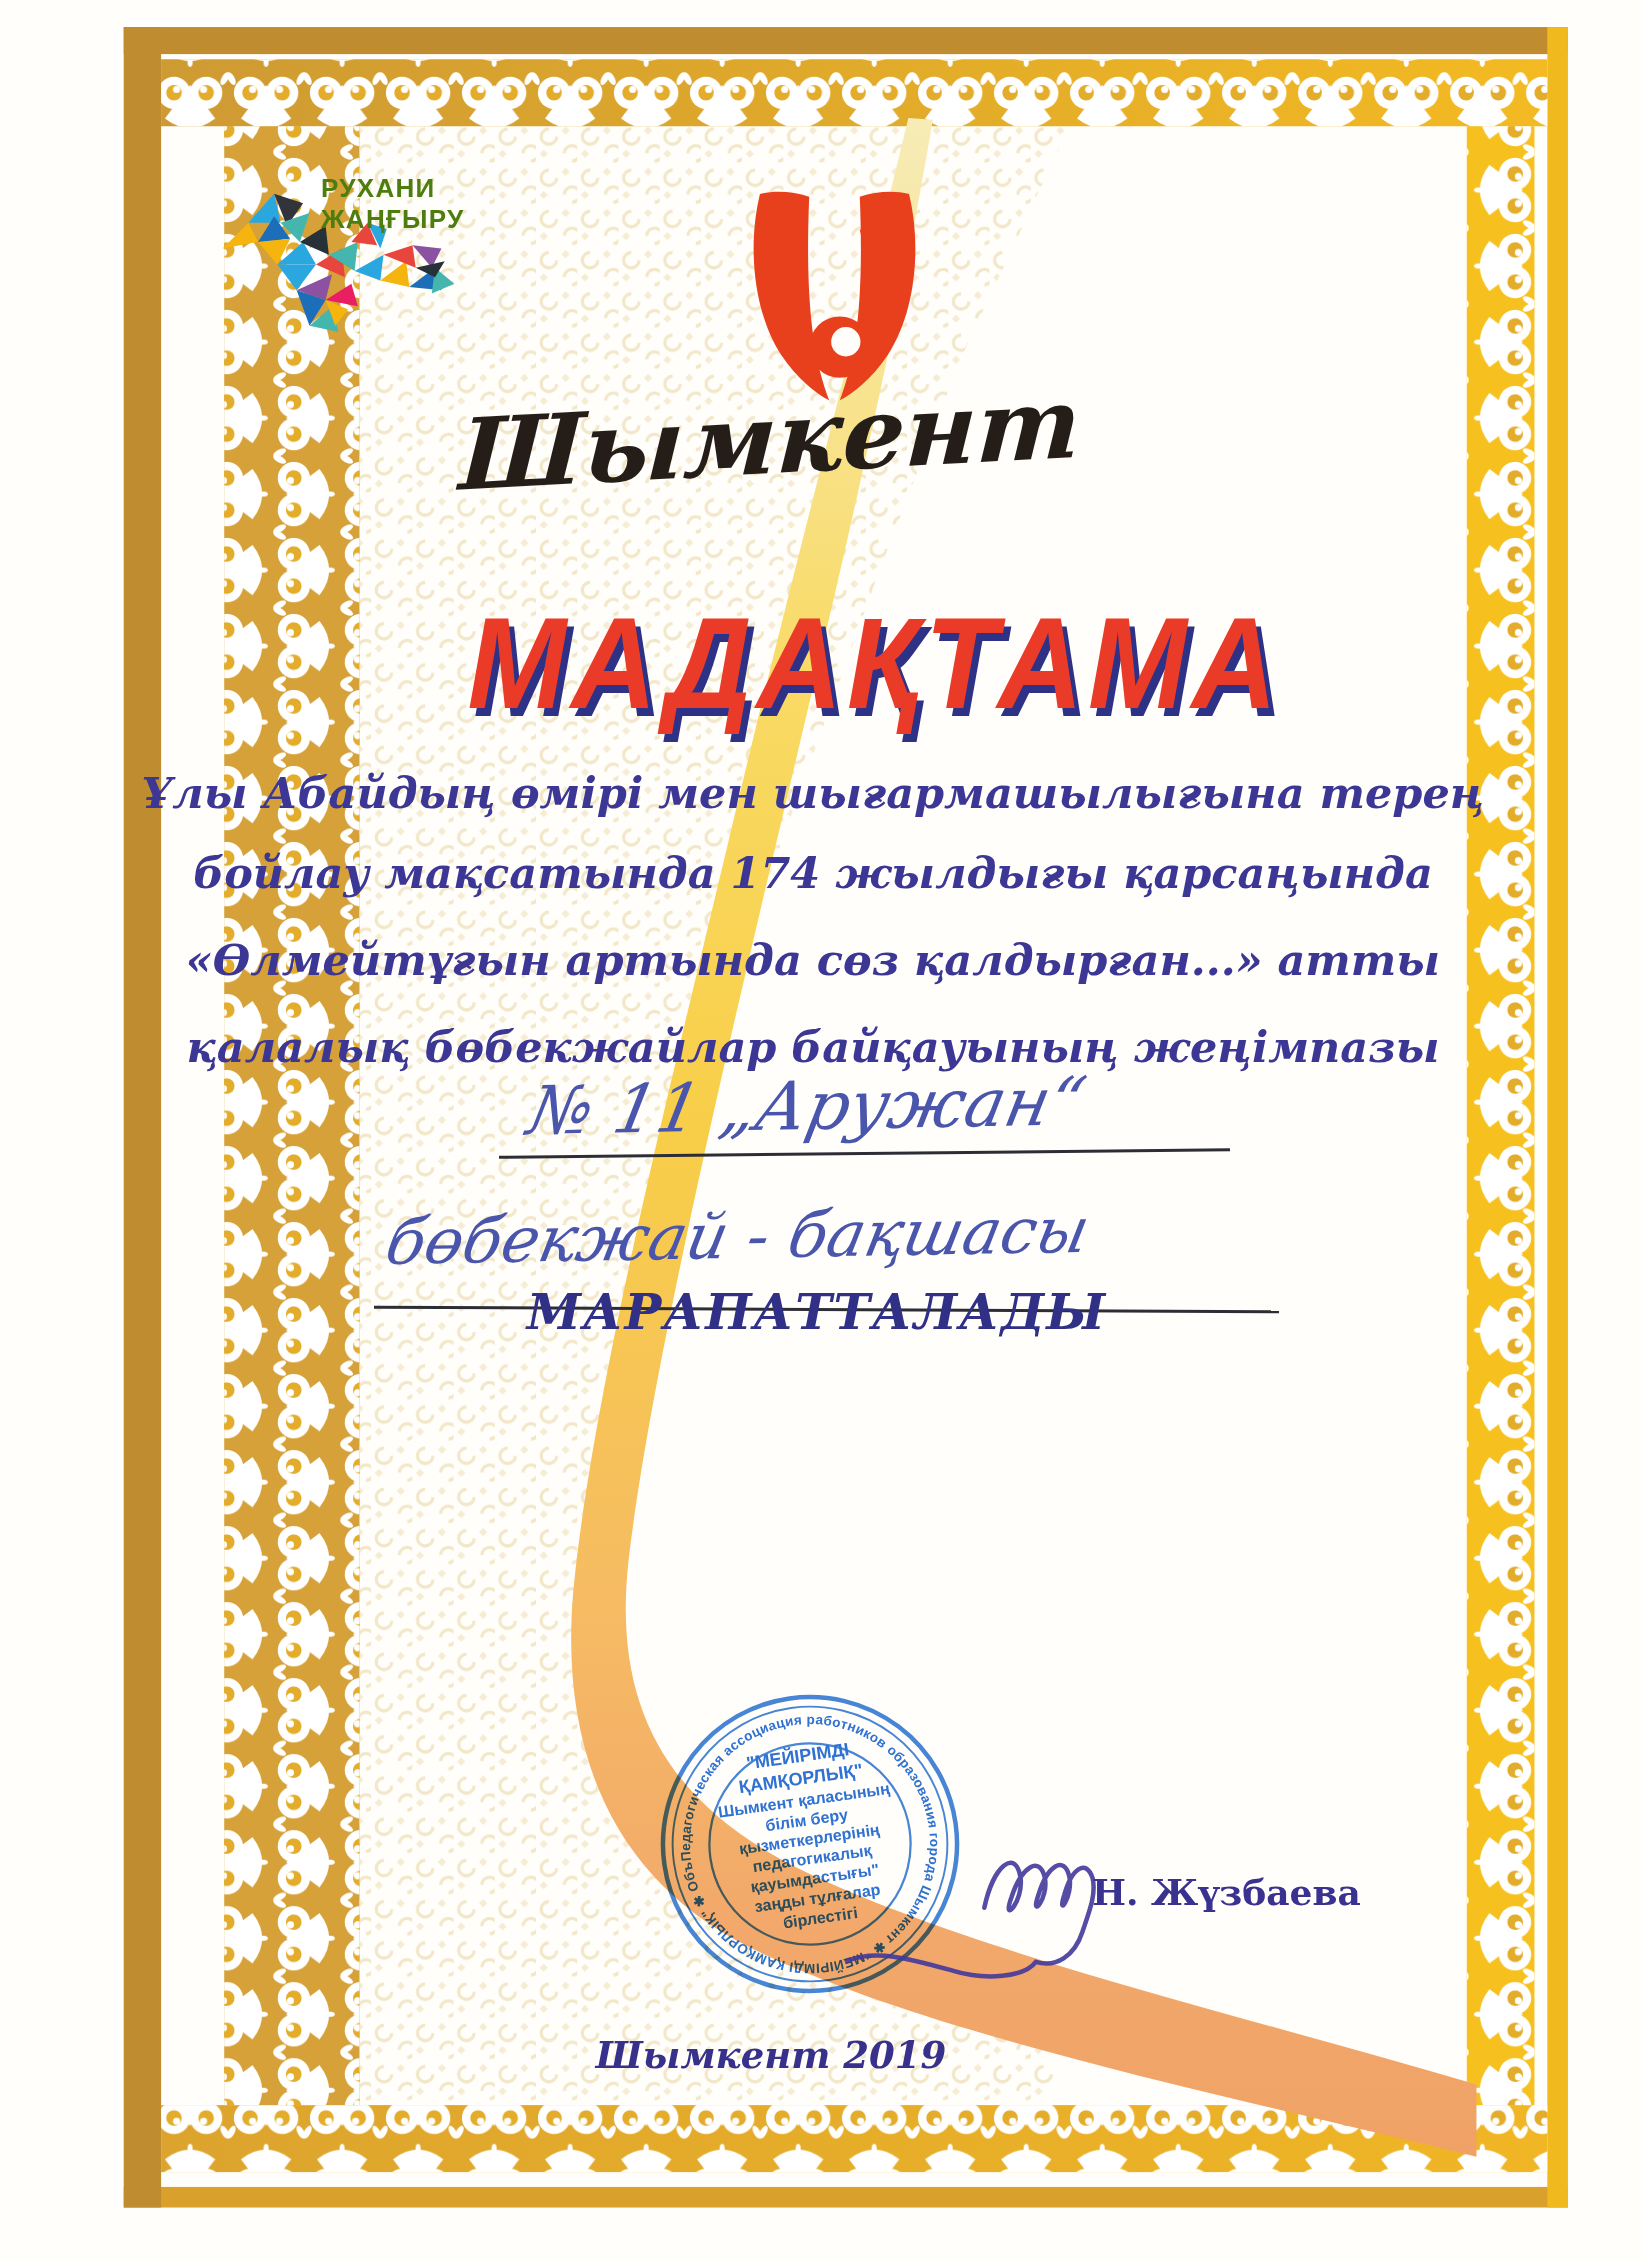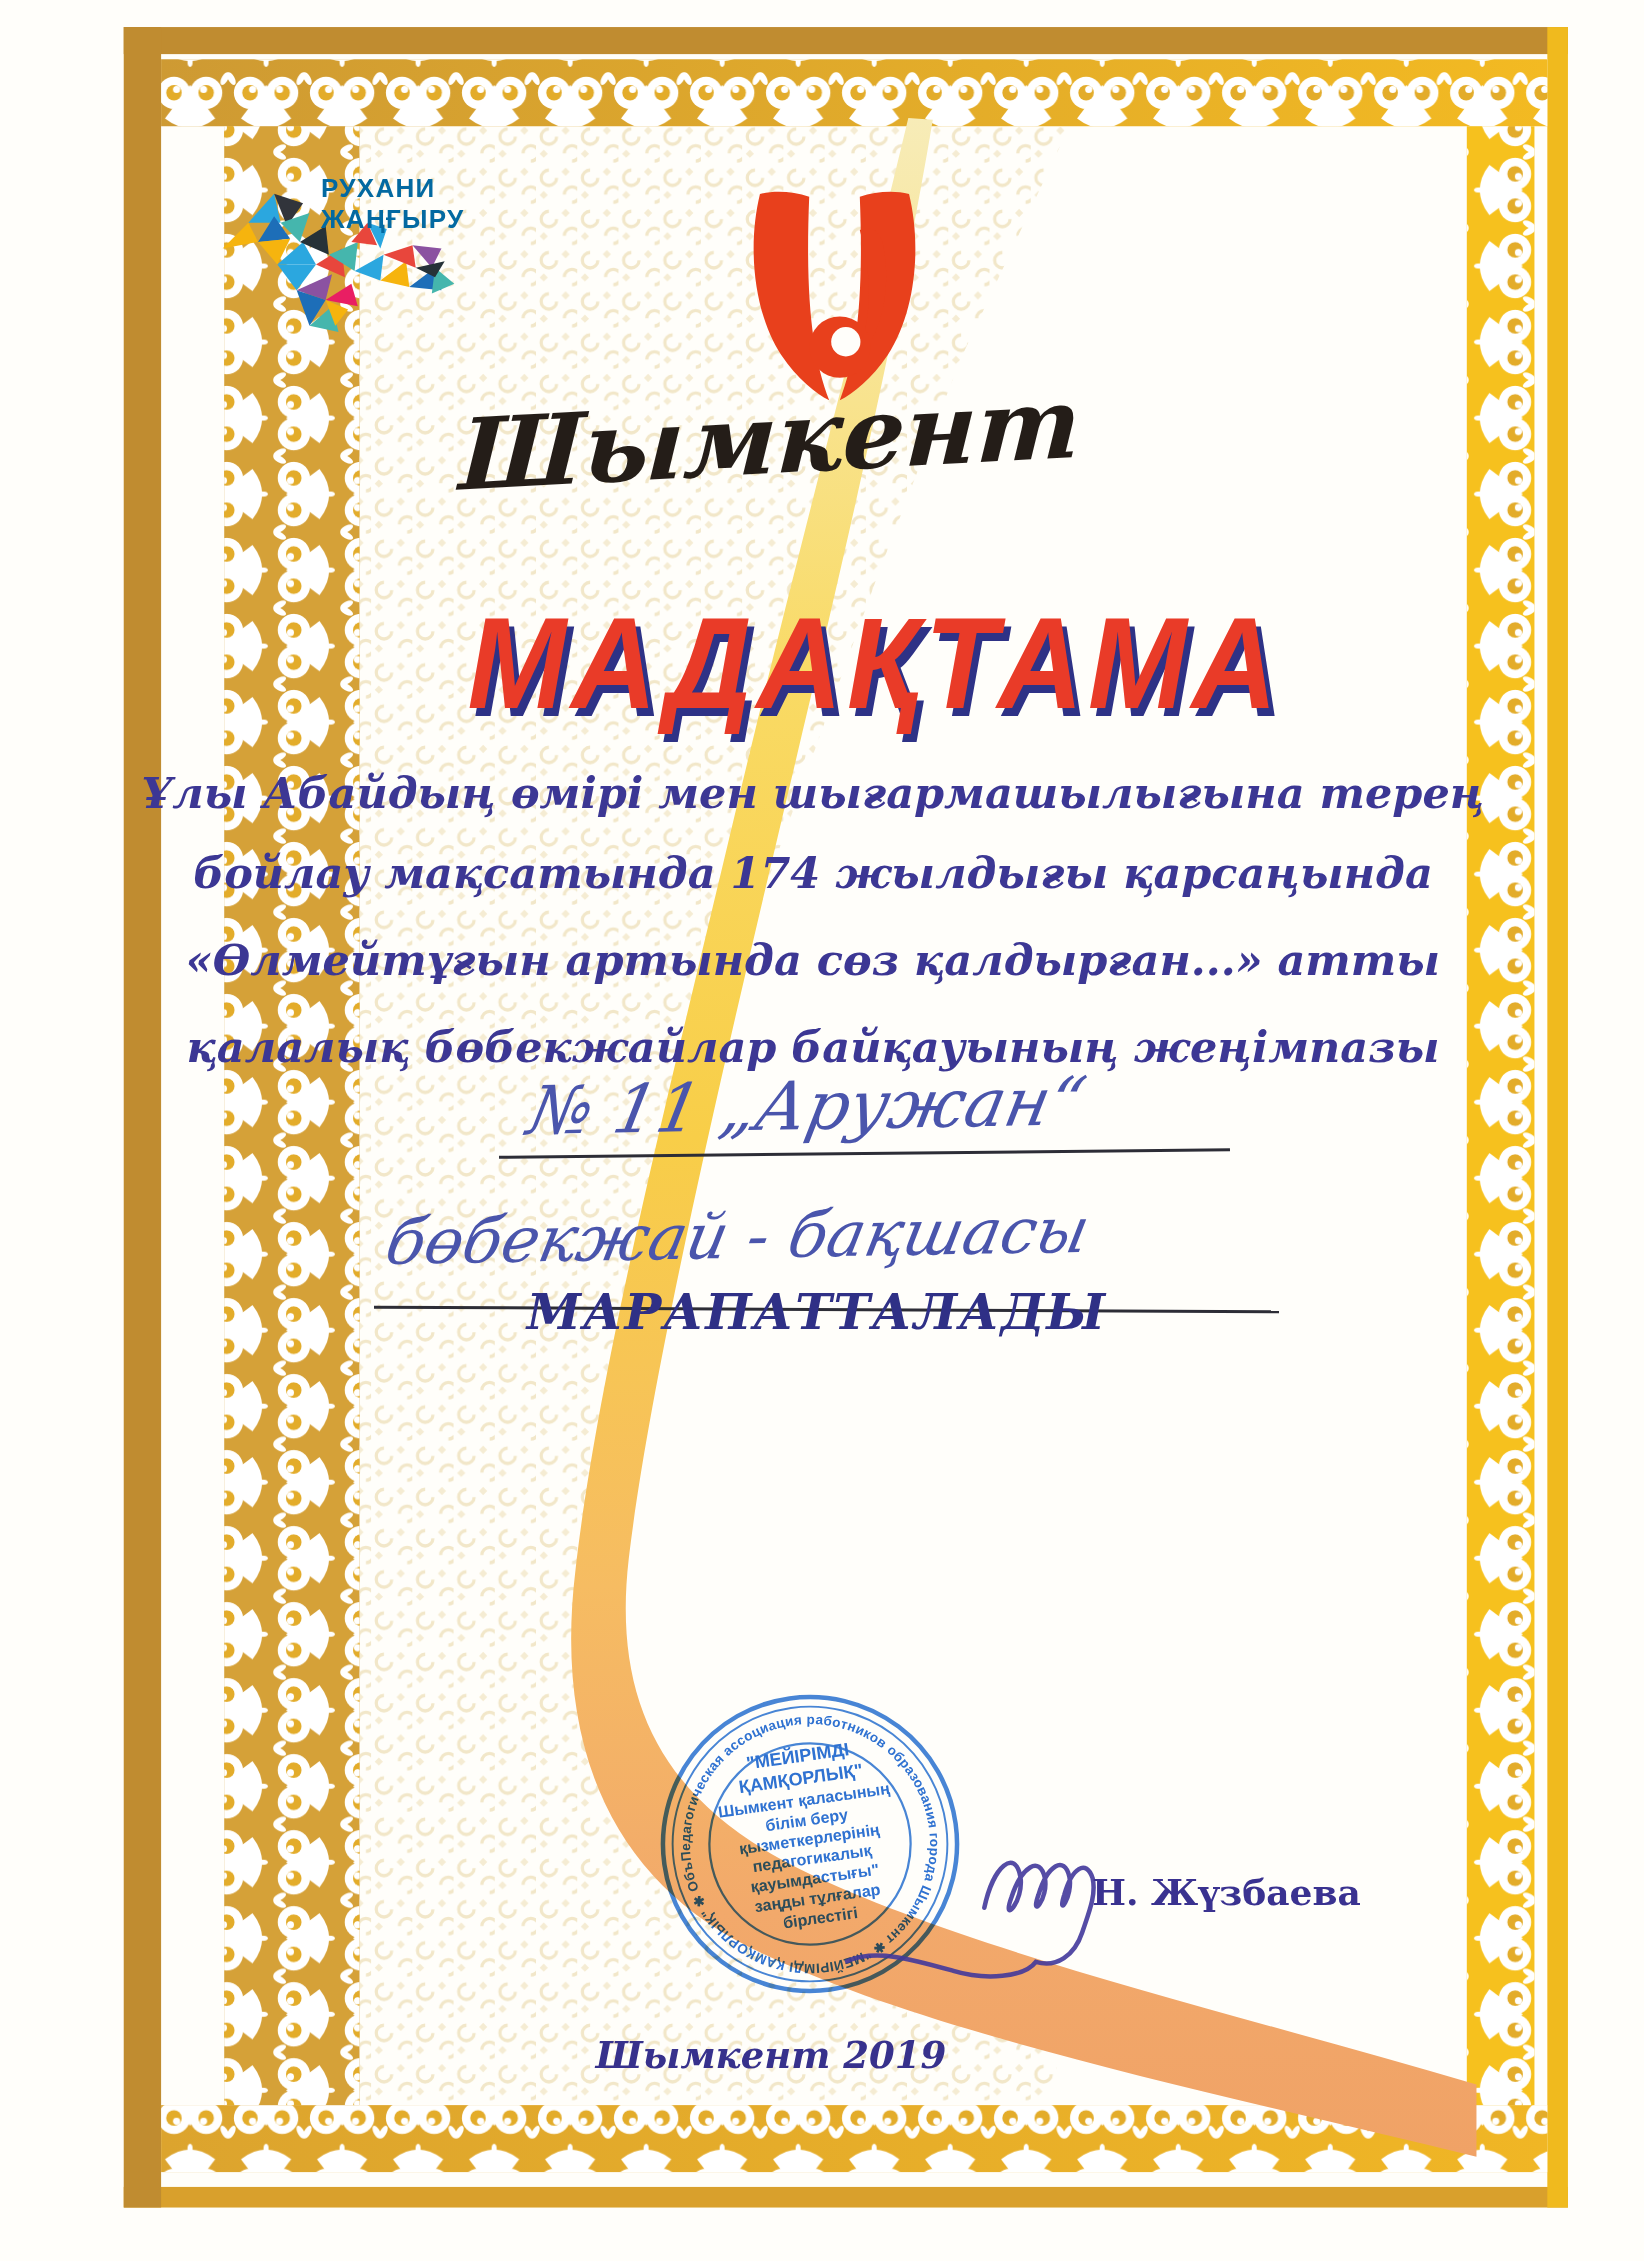--- a/index.html
+++ b/index.html
@@ -2,21 +2,21 @@
 <html style="font-size:10.3px"><head>
 <meta charset="utf-8">
 <style>
   html,body{margin:0;padding:0;background:#ffffff;}
   .page{position:relative;width:1644px;height:2261px;background:#fffefa;overflow:hidden;
         font-family:"DejaVu Serif",serif;}
   .abs{position:absolute;}
   .full{left:0;top:0;width:1644px;}
   .centerline{text-align:center;white-space:nowrap;}
   
-  .rukhani{font-family:"Liberation Sans",sans-serif;font-weight:bold;color:#0369a1;
+  .rukhani{font-family:"Liberation Sans",sans-serif;font-weight:bold;color:#4d7c0f;
            font-size:26px;letter-spacing:1.3px;line-height:31px;}
   .rukhani .l2{}
   
   .cityscript{font-family:"DejaVu Serif",serif;font-style:italic;font-weight:bold;
               font-size:98px;color:#241d18;transform:rotate(-3deg) skewX(-6deg);}
   
   .bigtitle{font-family:"Liberation Sans",sans-serif;font-weight:bold;font-style:italic;
             font-size:129px;color:#E93B28;letter-spacing:5.2px;
             text-shadow:6.4px 7.7px 0 #2E3286;display:inline-block;transform:scaleX(.92);}
   

